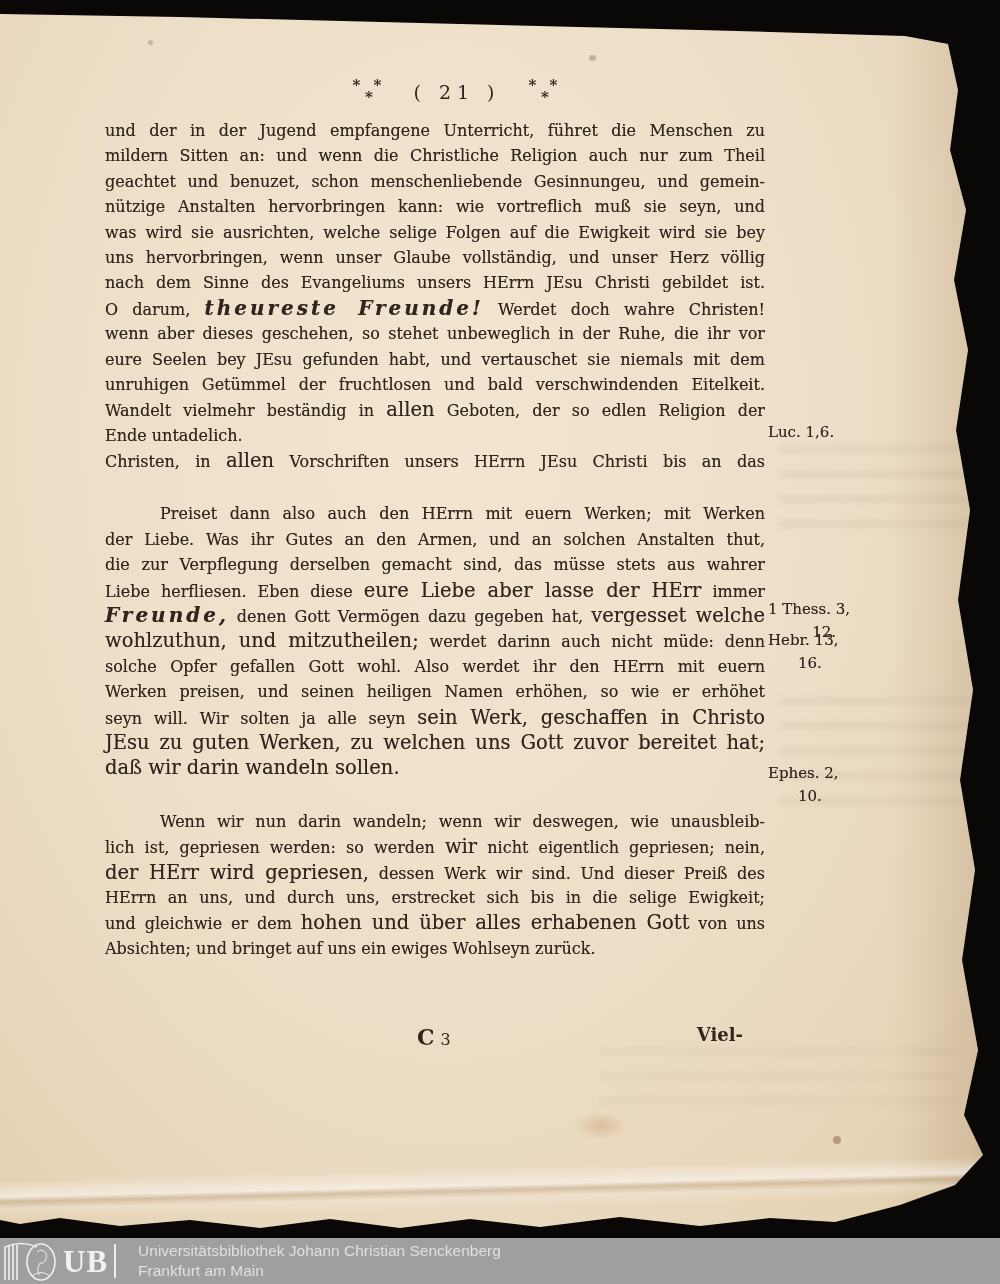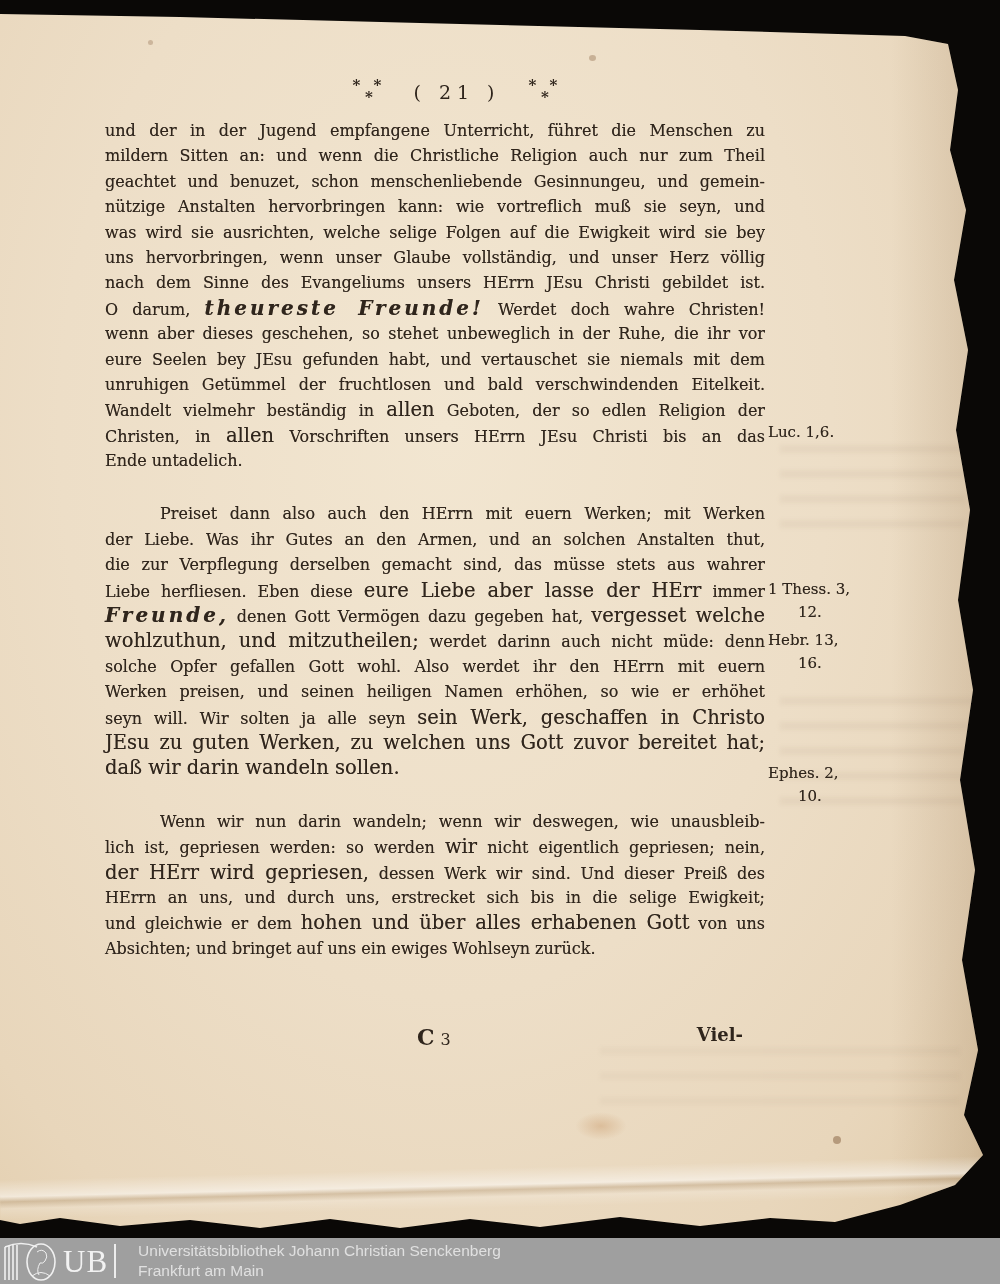--- a/index.html
+++ b/index.html
@@ -86,21 +86,21 @@
   .catch{position:absolute;right:22px;font-size:18px;font-weight:bold;}
 
   
   .footer{
     position:absolute;left:0;top:1238px;width:1000px;height:46px;
     background:#9f9f9f;
     display:flex;align-items:center;
     font-family:"Liberation Sans", sans-serif;
   }
   .logo{display:flex;align-items:center;height:100%;padding-left:3px;}
-  .ub{color:#f2f2f2;font-family:"Liberation Serif", serif;font-weight:normal;
+  .ub{color:#f2f2f2;font-family:"Liberation Serif", serif;font-weight:bold;
     font-size:31px;line-height:1;margin-left:2px;letter-spacing:1px;}
   .logo-divider{width:2px;height:34px;background:#ededed;margin-left:6px;}
   .libname{margin-left:22px;color:#e0e0e0;font-size:15.5px;line-height:20px;}
 </style>
 </head>
 <body>
 
 <div class="stage">
 
   <div class="paper">
@@ -132,22 +132,22 @@
           <div class="line"><span class="">geachtet und benuzet, schon menschenliebende Gesinnungeu, und gemein-</span></div>
           <div class="line"><span class="">nützige Anstalten hervorbringen kann: wie vortreflich muß sie seyn, und</span></div>
           <div class="line"><span class="">was wird sie ausrichten, welche selige Folgen auf die Ewigkeit wird sie bey</span></div>
           <div class="line"><span class="">uns hervorbringen, wenn unser Glaube vollständig, und unser Herz völlig</span></div>
           <div class="line"><span class="">nach dem Sinne des Evangeliums unsers HErrn JEsu Christi gebildet ist.</span></div>
           <div class="line"><span class="">O darum, </span><span class="em sp">theureste Freunde!</span><span class=""> Werdet doch wahre Christen!</span></div>
           <div class="line"><span class="">wenn aber dieses geschehen, so stehet unbeweglich in der Ruhe, die ihr vor</span></div>
           <div class="line"><span class="">eure Seelen bey JEsu gefunden habt, und vertauschet sie niemals mit dem</span></div>
           <div class="line"><span class="">unruhigen Getümmel der fruchtlosen und bald verschwindenden Eitelkeit.</span></div>
           <div class="line"><span class="">Wandelt vielmehr beständig in </span><span class="em">allen</span><span class=""> Geboten, der so edlen Religion der</span></div>
+          <div class="line lastline"><span class="">Ende untadelich.</span></div>
           <div class="line"><span class="">Christen, in </span><span class="em">allen</span><span class=""> Vorschriften unsers HErrn JEsu Christi bis an das</span></div>
-          <div class="line lastline"><span class="">Ende untadelich.</span></div>
         </div>
         <div class="para indent">
           <div class="line"><span class="">Preiset dann also auch den HErrn mit euern Werken; mit Werken</span></div>
           <div class="line"><span class="">der Liebe.  Was ihr Gutes an den Armen, und an solchen Anstalten thut,</span></div>
           <div class="line"><span class="">die zur Verpflegung derselben gemacht sind, das müsse stets aus wahrer</span></div>
           <div class="line"><span class="">Liebe herfliesen.  Eben diese </span><span class="em">eure Liebe aber lasse der HErr</span><span class=""> immer</span></div>
           <div class="line"><span class="em sp">Freunde,</span><span class=""> denen Gott Vermögen dazu gegeben hat, </span><span class="em">vergesset welche</span></div>
           <div class="line"><span class="em">wohlzuthun, und mitzutheilen;</span><span class=""> werdet darinn auch nicht müde: denn</span></div>
           <div class="line"><span class="">solche Opfer gefallen Gott wohl.  Also werdet ihr den HErrn mit euern</span></div>
           <div class="line"><span class="">Werken preisen, und seinen heiligen Namen erhöhen, so wie er erhöhet</span></div>
@@ -162,21 +162,21 @@
           <div class="line"><span class="">HErrn an uns, und durch uns, erstrecket sich bis in die selige Ewigkeit;</span></div>
           <div class="line"><span class="">und gleichwie er dem </span><span class="em">hohen und über alles erhabenen Gott</span><span class=""> von uns</span></div>
           <div class="line lastline"><span class="">Absichten; und bringet auf uns ein ewiges Wohlseyn zurück.</span></div>
         </div>
       </div>
 
     <div class="margin-col">
         <div class="note" style="top: 421px;">
           <div class="note-l1">Luc. 1,6.</div>
         </div>
-        <div class="note" style="top: 578px;">
+        <div class="note" style="top: 598px; text-align: center;">
           <div class="note-l1">1 Thess. 3,</div>
           <div class="note-l2">12.</div>
         </div>
         <div class="note" style="top: 629px;">
           <div class="note-l1">Hebr. 13,</div>
           <div class="note-l2">16.</div>
         </div>
         <div class="note" style="top: 762px;">
           <div class="note-l1">Ephes. 2,</div>
           <div class="note-l2">10.</div>

